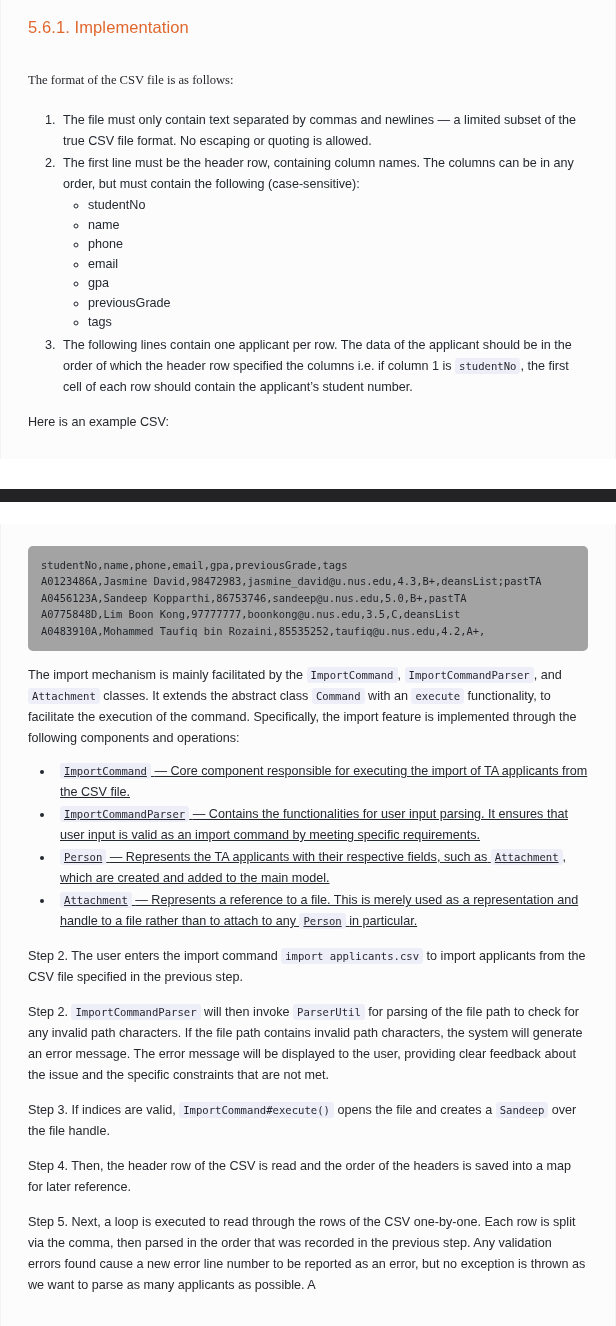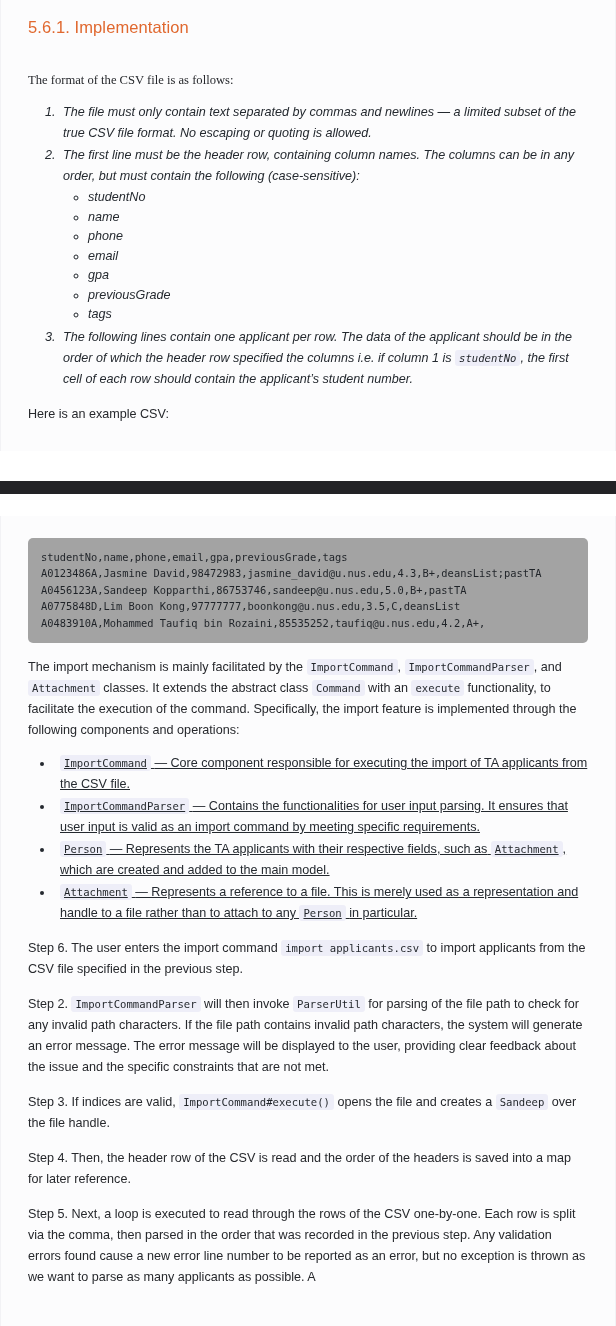--- a/index.html
+++ b/index.html
@@ -51,25 +51,24 @@
 
   p.para {
     font-size: 12.6px;
     line-height: 21px;
     margin: 14px 0 0 0;
     color: #26282c;
   }
   p.para.first { margin-top: 29px; font-family: Liberation Serif, serif; }
 
   ol.rules {
-    margin: 11px 0 0 0;
+    margin: 19px 0 0 0;
     padding-left: 31px;
     font-size: 12.6px;
     line-height: 21px;
-    font-style: italic;
   }
   ol.rules > li {
     margin-bottom: 1px;
     padding-left: 4px;
   }
 
   ul.sub {
     list-style-type: circle;
     margin: 1px 0 2px 0;
     padding-left: 25px;
@@ -204,21 +203,21 @@
         <code class="chip">Attachment</code>
         <span>— Represents a reference to a file. This is merely used as a representation and handle to a file rather than to attach to any</span>
         <code class="chip">Person</code>
         <span>in particular.</span>
       </li>
     </ul>
 
 
 
     <p class="para">
-      <span>Step 6. The user enters the import command</span>
+      <span>Step 2. The user enters the import command</span>
       <code class="chip">import applicants.csv</code>
       <span>to import applicants from the CSV file specified in the previous step.</span>
     </p>
 
     <p class="para">
       <span>Step 2.</span>
       <code class="chip">ImportCommandParser</code>
       <span>will then invoke</span>
       <code class="chip">ParserUtil</code>
       <span>for parsing of the file path to check for any invalid path characters. If the file path contains invalid path characters, the system will generate an error message. The error message will be displayed to the user, providing clear feedback about the issue and the specific constraints that are not met.</span>

